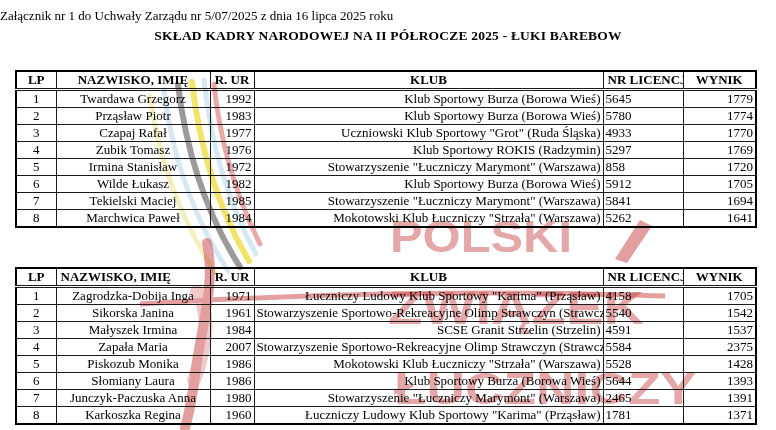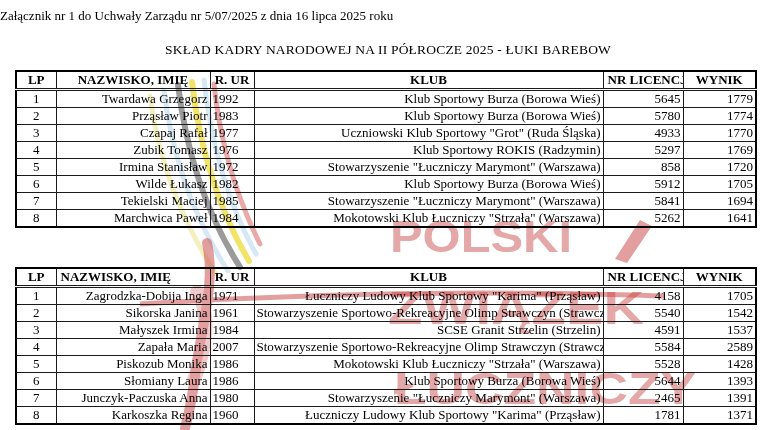--- a/index.html
+++ b/index.html
@@ -4,22 +4,22 @@
 <style>
   html,body{margin:0;padding:0;}
   body{
     width:776px;height:430px;position:relative;overflow:hidden;
     background:#ffffff;font-family:"Liberation Serif", serif;color:#000;
   }
   .note{
     position:absolute;top:8px;left:0;font-size:13px;z-index:3;
   }
   .title{
-    position:absolute;top:42px;left:0;width:776px;text-align:center;
-    font-size:13.5px;font-weight:normal;letter-spacing:.2px;z-index:3;
+    position:absolute;top:28px;left:0;width:776px;text-align:center;
+    font-size:13.5px;font-weight:bold;letter-spacing:.2px;z-index:3;
   }
   .wm{position:absolute;top:0;left:0;z-index:1;}
   table.roster{
     position:absolute;left:15px;border-collapse:collapse;table-layout:fixed;
     width:740px;z-index:2;background:transparent;
     font-size:13px;
   }
   #table1{top:70px;}
   #table2{top:267px;}
   table.roster{border:2px solid #000;}
@@ -28,24 +28,24 @@
     background:transparent;
   }
   table.roster th{
     height:15px;font-weight:bold;text-align:center;padding:0 4px;
     border-bottom:3px double #1a1a1a;font-size:13px;
   }
   table.roster td{height:16px;padding:0 2px;}
   col.w0{width:40px}col.w1{width:154px}col.w2{width:44px}
   col.w3{width:349px}col.w4{width:80px}col.w5{width:73px}
   td.c0{text-align:center}
-  td.c1{text-align:right;padding-left:4px}
-  td.c2{text-align:left}
+  td.c1{text-align:center;padding-left:4px}
+  td.c2{text-align:right}
   td.c3{text-align:right;padding-left:4px}
-  td.c4{text-align:right}
+  td.c4{text-align:left}
   td.c5{text-align:right}
   
   #table2 th:nth-child(2){text-align:left;padding-left:4px;}
   .wmtext{font-family:"Liberation Sans", sans-serif;font-weight:bold;}
 </style>
 </head>
 <body>
 
 <svg class="wm" width="776" height="430" viewBox="0 0 776 430">
   <g fill="none" stroke-linecap="round" opacity="0.85">
@@ -202,21 +202,21 @@
         <td class="c3">SCSE Granit Strzelin (Strzelin)</td>
         <td class="c4">4591</td>
         <td class="c5">1537</td>
       </tr>
       <tr>
         <td class="c0">4</td>
         <td class="c1">Zapała Maria</td>
         <td class="c2">2007</td>
         <td class="c3">Stowarzyszenie Sportowo-Rekreacyjne Olimp Strawczyn (Strawczyn)</td>
         <td class="c4">5584</td>
-        <td class="c5">2589</td>
+        <td class="c5">2375</td>
       </tr>
       <tr>
         <td class="c0">5</td>
         <td class="c1">Piskozub Monika</td>
         <td class="c2">1986</td>
         <td class="c3">Mokotowski Klub Łuczniczy "Strzała" (Warszawa)</td>
         <td class="c4">5528</td>
         <td class="c5">1428</td>
       </tr>
       <tr>

